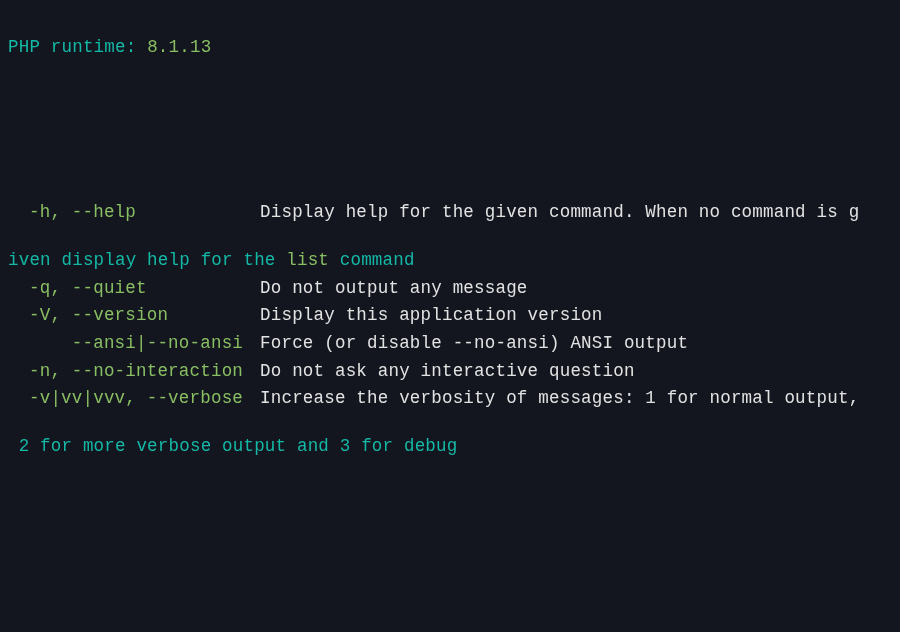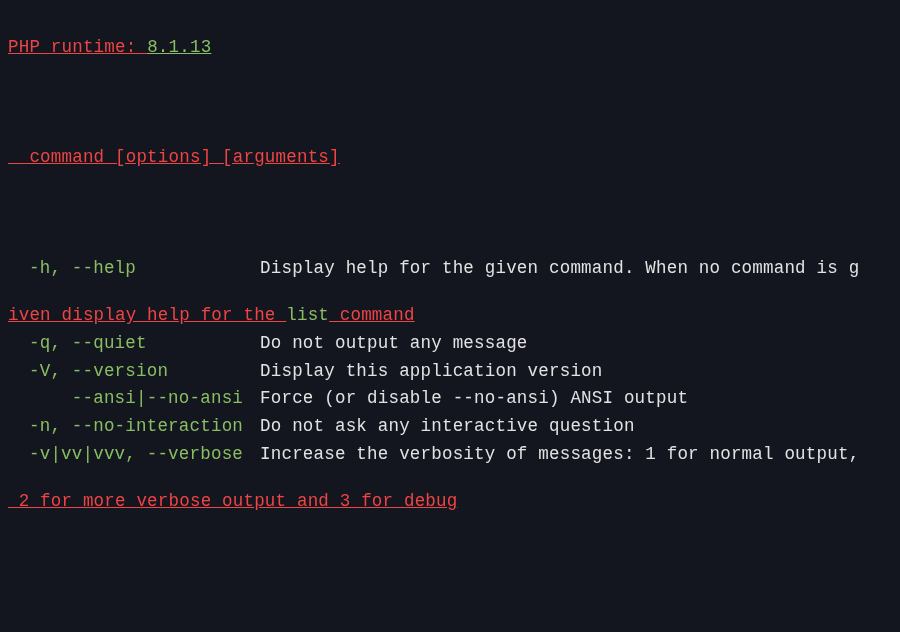--- a/index.html
+++ b/index.html
@@ -12,38 +12,37 @@
     font-size: 17.5px;
     line-height: 1.58;
     color: #e2e2e2;
     letter-spacing: 0.2px;
   }
   .terminal {
     padding: 6px 8px 8px 8px;
     white-space: pre;
   }
   .yellow { color: #cabb51; }
-  .green  { color: #89be62; text-decoration: underline; }
-  .white  { color: #ef4444; text-decoration: underline; }
+  .green  { color: #89be62; }
+  .white  { color: #14b8a6; }
 
   .line { display: block; }
   .opt-row { display: block; padding-left: 2ch; }
   .opt-flag {
     display: inline-block;
     color: #89be62;
   }
   .opt-desc { color: #e2e2e2; }
   .wrap-continue { display:block; padding-left:0;margin-top:20px; }
   .list-in-wrap { color:#89be62; }
 </style>
 </head>
 <body>
 
 <div class="terminal">
 <span class="line"><span class="white">PHP runtime: </span><span class="green">8.1.13</span></span>
 <span class="line">&nbsp;</span>
-<span class="line white">  command [options] [arguments]</span>
 <span class="line">&nbsp;</span>
 <div id="options-block"><span class="opt-row"><span class="opt-flag" style="width: 22ch;">-h, --help</span><span class="opt-desc">Display help for the given command. When no command is g</span></span><span class="wrap-continue"><span class="white">iven display help for the </span><span class="list-in-wrap">list</span><span class="white"> command</span></span><span class="opt-row"><span class="opt-flag" style="width: 22ch;">-q, --quiet</span><span class="opt-desc">Do not output any message</span></span><span class="opt-row"><span class="opt-flag" style="width: 22ch;">-V, --version</span><span class="opt-desc">Display this application version</span></span><span class="opt-row"><span class="opt-flag" style="width: 22ch;">    --ansi|--no-ansi</span><span class="opt-desc">Force (or disable --no-ansi) ANSI output</span></span><span class="opt-row"><span class="opt-flag" style="width: 22ch;">-n, --no-interaction</span><span class="opt-desc">Do not ask any interactive question</span></span><span class="opt-row"><span class="opt-flag" style="width: 22ch;">-v|vv|vvv, --verbose</span><span class="opt-desc">Increase the verbosity of messages: 1 for normal output,</span></span><span class="wrap-continue white"> 2 for more verbose output and 3 for debug</span></div>
 <span class="line">&nbsp;</span>
 
 
 </div>
 
 </body></html>

